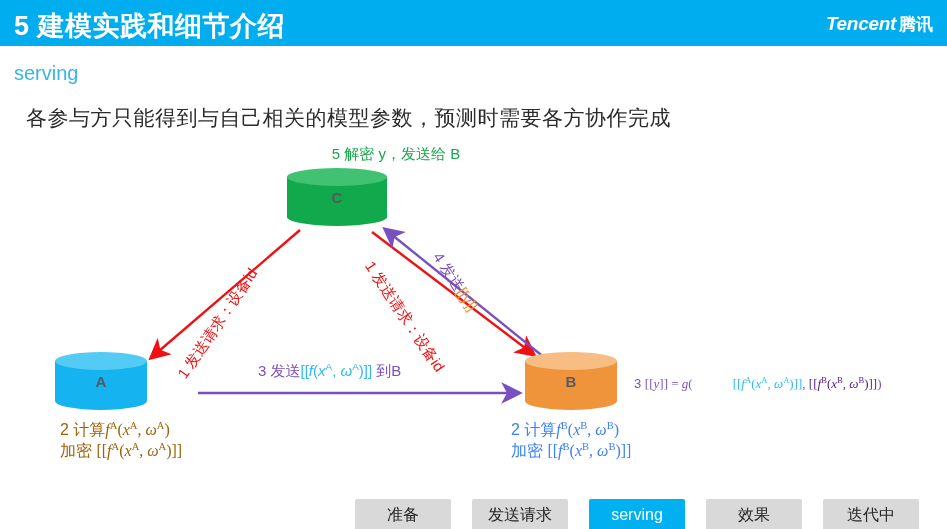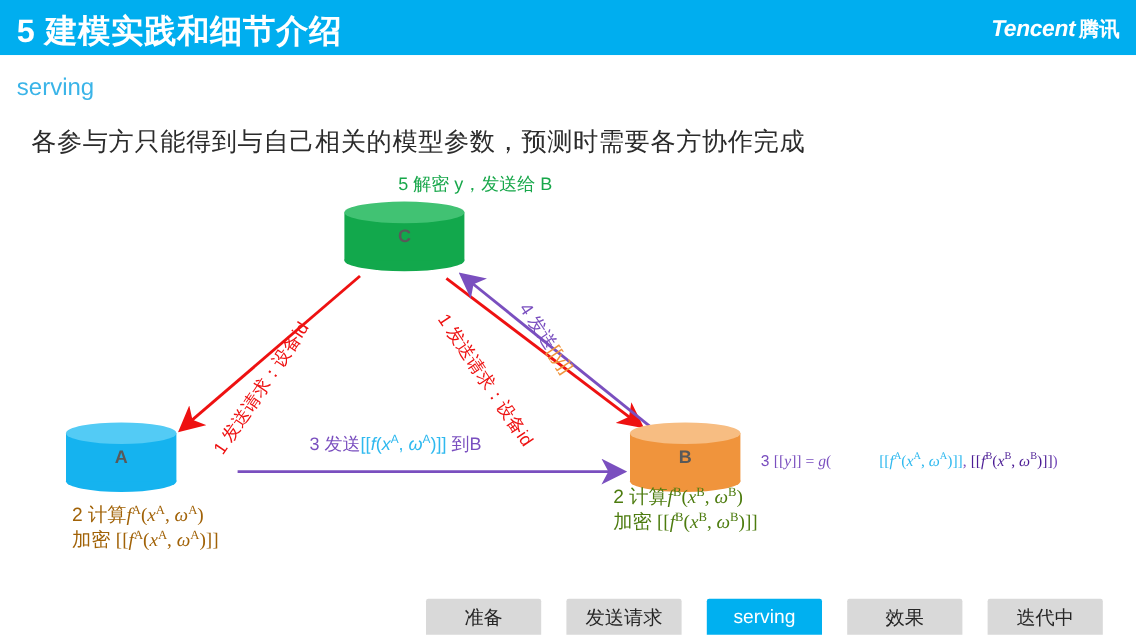--- a/index.html
+++ b/index.html
@@ -154,23 +154,23 @@
     color: #17a74a;
     transform: translateX(-50%);
   }
   #note-a {
     left: 12px; top: 419px;
     font-size: 16px;
     color: #a16207;
     margin-left: 48px;
   }
   #note-b {
-    left: 511px; top: 404px;
+    left: 511px; top: 419px;
     font-size: 16px;
-    color: #4d7c0f;
+    color: #3b82f6;
   }
   #note-y {
     left: 634px; top: 375px;
     font-size: 13px;
     color: #7a4fbf;
   }
   #note-y .blue { color: #2fb9ef; margin-left: 40px; }
   #note-y .orng { color: #4c1d95; }
 
   

